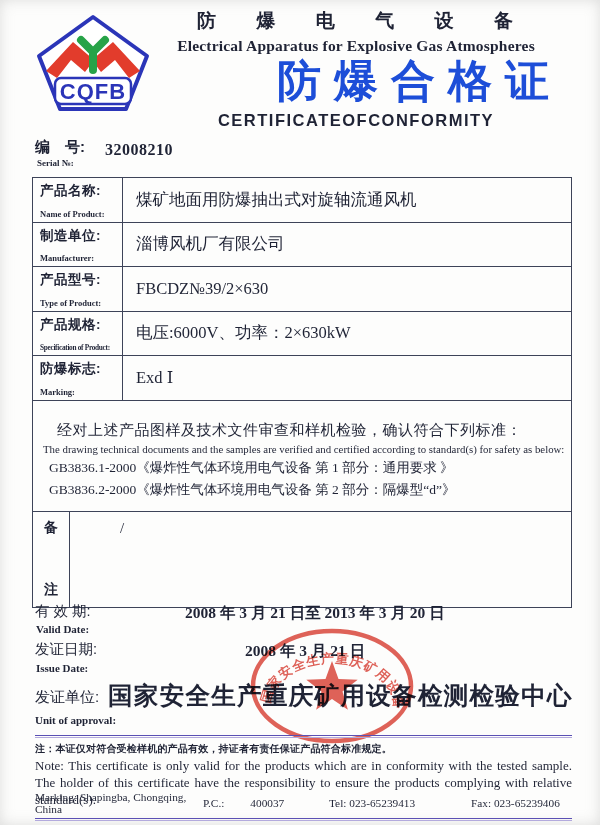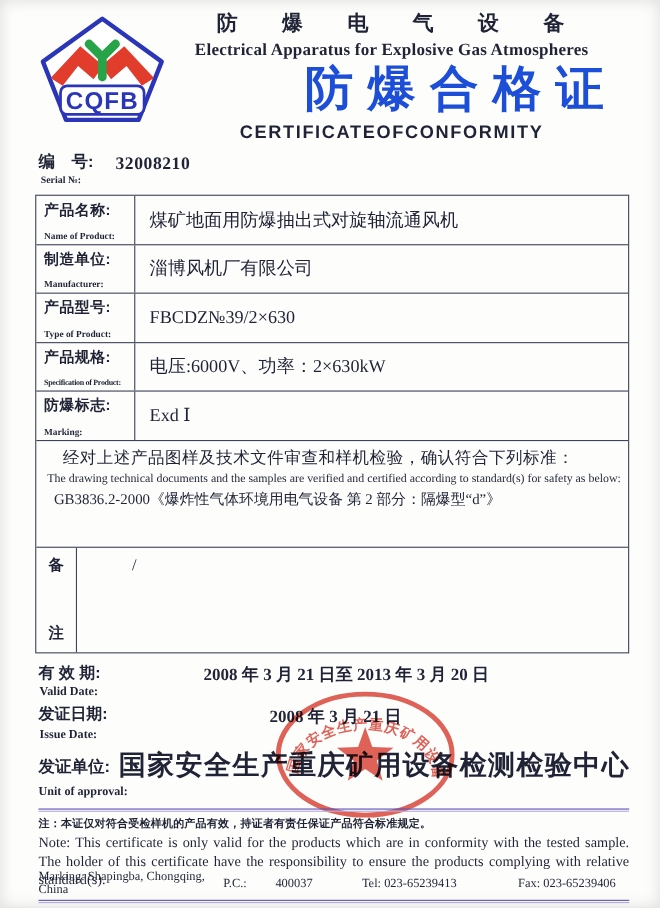--- a/index.html
+++ b/index.html
@@ -31,32 +31,32 @@
   
   .cert-table{left:32px;top:177px;width:540px;border:1.6px solid #3d4358;box-sizing:border-box;}
   .trow{display:flex;border-bottom:1.6px solid #3d4358;height:43.5px;}
   .tlabel{width:80px;min-width:80px;border-right:1.6px solid #3d4358;
     padding:4px 2px 3px 7px;display:flex;flex-direction:column;justify-content:space-between;box-sizing:content-box;}
   .tlabel-cn{font-size:13.5px;font-weight:bold;letter-spacing:.5px;white-space:nowrap;}
   .tlabel-en{font-family:"Liberation Serif",serif;font-weight:bold;font-size:8.5px;white-space:nowrap;}
   .tlabel-en.tight{font-size:7.3px;letter-spacing:-.3px;}
   .tvalue{flex:1;display:flex;align-items:center;padding-left:13px;
     font-size:16.5px;font-family:"Liberation Serif","DejaVu Serif",serif;}
-  .std{height:90px;border-bottom:1.6px solid #3d4358;padding-top:6px;box-sizing:content-box;}
+  .std{height:90px;border-bottom:1.6px solid #3d4358;padding-top:20px;box-sizing:content-box;}
   .std-cn{padding-left:24px;font-size:15px;letter-spacing:.5px;}
   .std-en{font-family:"Liberation Serif",serif;font-size:10.8px;padding-left:10px;margin-top:3px;}
   .std-item{font-family:"Liberation Serif",serif;font-size:13.5px;padding-left:16px;margin-top:4px;font-weight:500;}
   .remark{display:flex;height:95px;}
   .remark-label{width:36px;min-width:36px;border-right:1.6px solid #3d4358;
     display:flex;flex-direction:column;justify-content:space-between;align-items:center;
     padding:7px 0 8px;font-size:14px;font-weight:bold;}
   .remark-value{padding:8px 0 0 50px;font-size:15px;}
 
   
-  .fld-cn{font-size:14.5px;font-weight:bold;white-space:nowrap;text-align:right;}
+  .fld-cn{font-size:14.5px;font-weight:normal;white-space:nowrap;text-align:right;}
   .fld-en{font-size:11px;font-weight:bold;white-space:nowrap;}
   .valid-cn{left:35px;top:602px;}   .valid-en{left:36px;top:623px;}
   .valid-val{left:185px;top:603px;font-size:15.5px;font-weight:600;}
   .issue-cn{left:35px;top:640px;}   .issue-en{left:36px;top:662px;}
   .issue-val{left:245px;top:641px;font-size:15.5px;font-weight:600;}
   .appr-cn{left:35px;top:688px;font-size:15px;}
   .appr-en{left:35px;top:714px;}
   .appr-val-cn{left:108px;top:679px;width:464px;font-size:24.5px;font-weight:bold;
     letter-spacing:.5px;text-align:justify;text-align-last:justify;}
   .appr-val-en{left:108px;top:711px;width:464px;text-align:center;font-size:15px;}
@@ -146,20 +146,21 @@
       <div class="tlabel">
         <span class="tlabel-cn">防爆标志:</span>
         <span class="tlabel-en">Marking:</span>
       </div>
       <div class="tvalue">Exd Ⅰ</div>
     </div>
 
     <div class="std">
       <div class="std-cn">经对上述产品图样及技术文件审查和样机检验，确认符合下列标准：</div>
       <div class="std-en">The drawing technical documents and the samples are verified and certified according to standard(s) for safety as below:</div>
+      <div class="std-item">GB3836.1-2000《爆炸性气体环境用电气设备 第 1 部分：通用要求 》</div>
       <div class="std-item">GB3836.2-2000《爆炸性气体环境用电气设备 第 2 部分：隔爆型“d”》</div>
     </div>
 
     <div class="remark">
       <div class="remark-label">
         <span>备</span>
         <span>注</span>
       </div>
       <div class="remark-value serif">/</div>
     </div>

